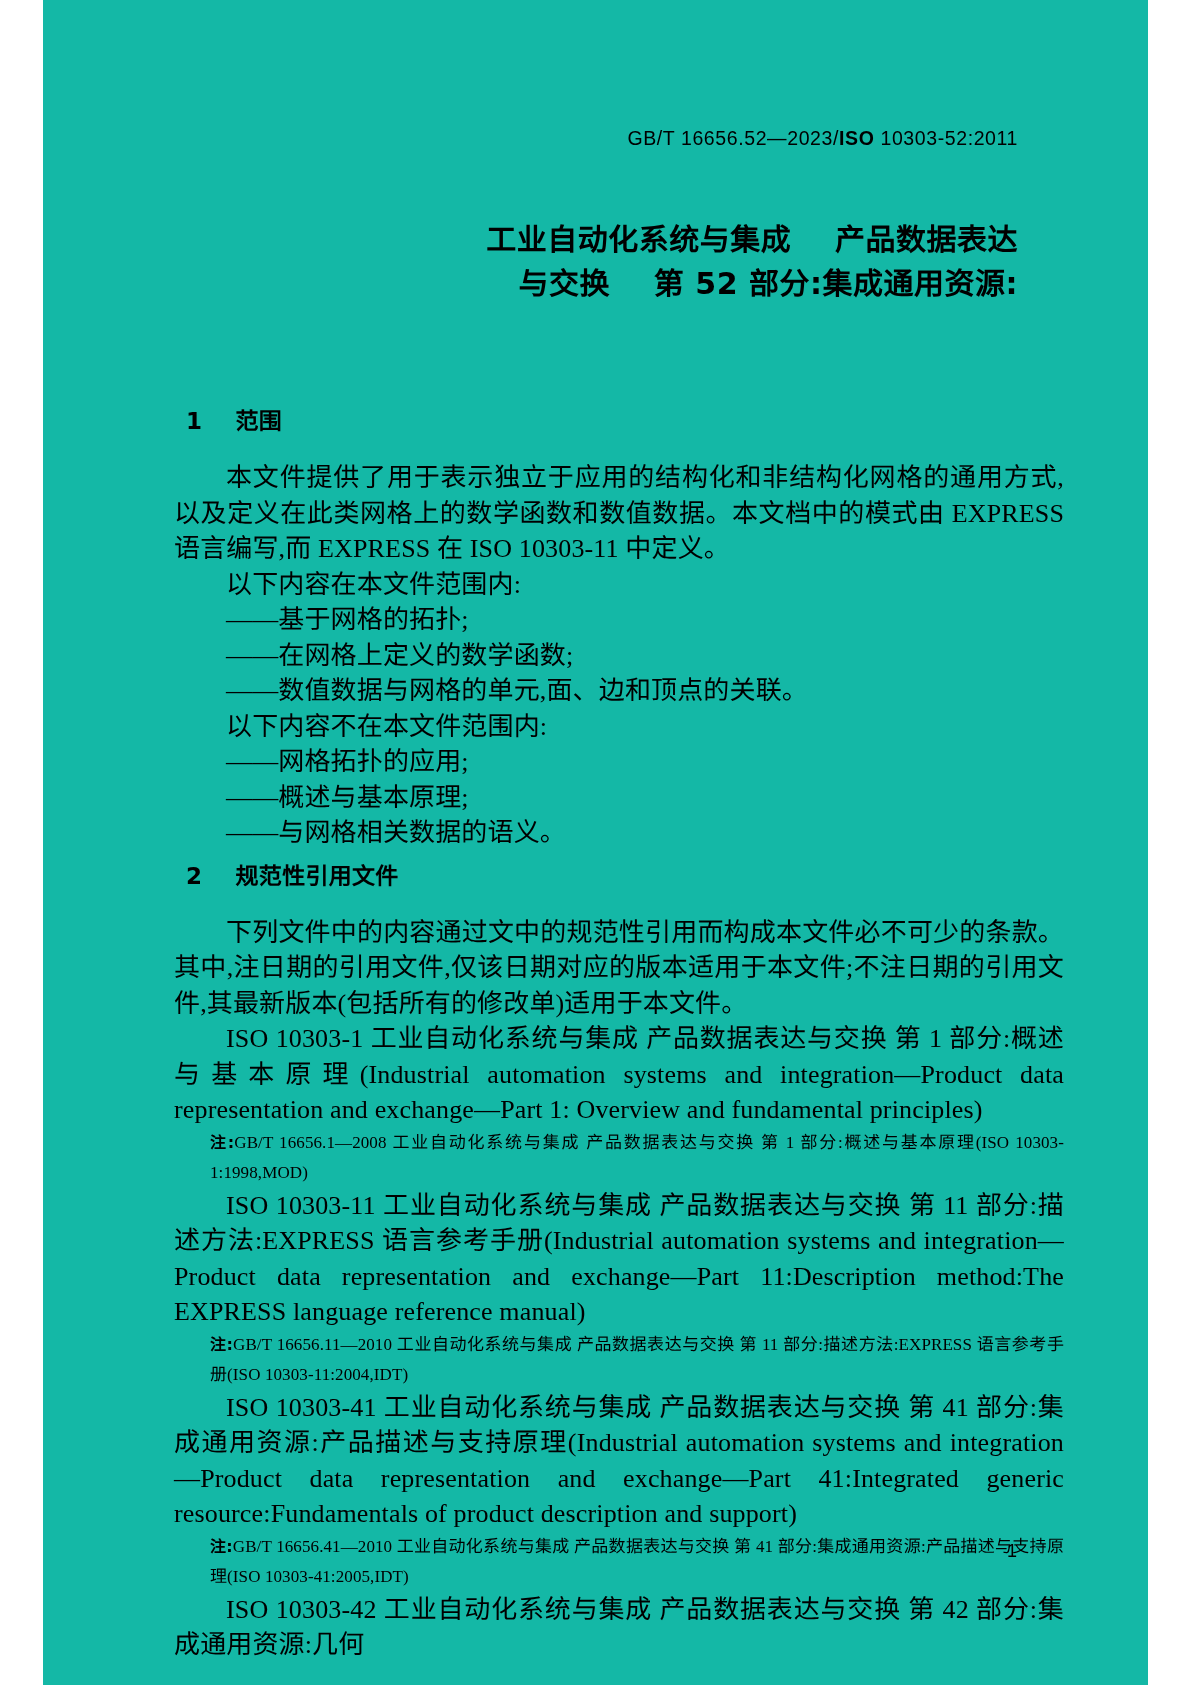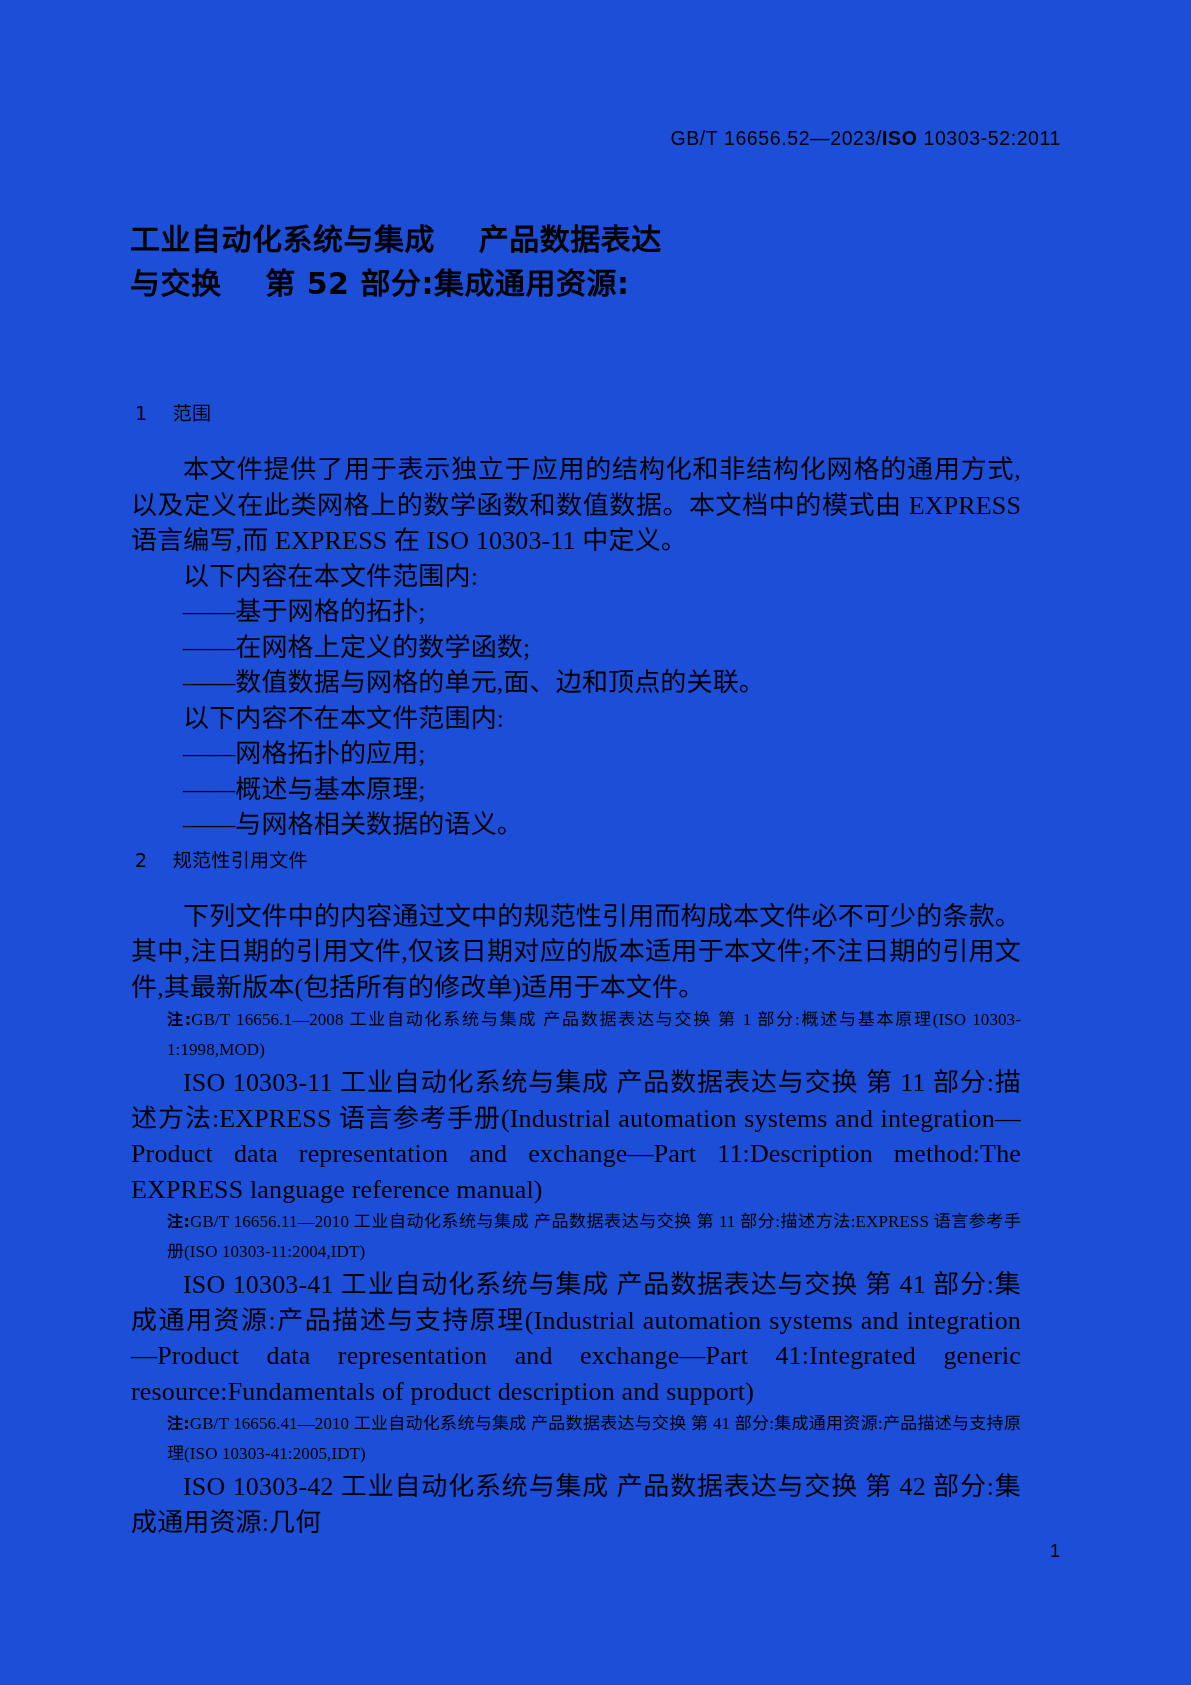--- a/index.html
+++ b/index.html
@@ -7,24 +7,24 @@
     margin: 0;
     padding: 0;
     background: #ffffff;
   }
   body {
     font-family: "Liberation Serif", "DejaVu Serif", serif;
     color: #000000;
   }
   .page {
     position: relative;
-    width: 1191px;
+    width: 1105px;
     height: 1685px;
     margin: 0 auto;
-    background: #1d4ed8;
+    background: #14b8a6;
     box-sizing: border-box;
     overflow: hidden;
   }
 
   
   .running-header {
     position: absolute;
     top: 127px;
     left: 130px;
     right: 130px;
@@ -37,42 +37,42 @@
   .running-header .hdr-bold {
     font-weight: bold;
   }
 
   
   .doc-title {
     position: absolute;
     top: 218px;
     left: 130px;
     right: 130px;
-    text-align: left;
+    text-align: right;
     font-family: "DejaVu Sans", "Liberation Sans", sans-serif;
     font-weight: bold;
     font-size: 30px;
     line-height: 44px;
     letter-spacing: 0.5px;
   }
   .doc-title .tline { display: block; white-space: pre; }
 
   
   .content {
     position: absolute;
     top: 396px;
     left: 131px;
     width: 890px;
   }
 
   h2.section-heading {
     font-family: "DejaVu Sans", "Liberation Sans", sans-serif;
-    font-weight: normal;
-    font-size: 19px;
-    margin: 4px;
+    font-weight: bold;
+    font-size: 23px;
+    margin: 12px;
     padding: 0;
     line-height: 26px;
     letter-spacing: 0.3px;
     white-space: pre;
   }
   .sec1-heading { margin-top: 10px; }
   .sec2-heading { margin-top: 42px; }
 
   p.body-text {
     margin: 0;
@@ -140,20 +140,21 @@
 
     <p class="body-text lead-in">以下内容不在本文件范围内:</p>
     <p class="body-text dash-item">——网格拓扑的应用;</p>
     <p class="body-text dash-item">——概述与基本原理;</p>
     <p class="body-text dash-item">——与网格相关数据的语义。</p>
 
     <h2 class="section-heading sec2-heading">2    规范性引用文件</h2>
 
     <p class="body-text first-para">下列文件中的内容通过文中的规范性引用而构成本文件必不可少的条款。其中,注日期的引用文件,仅该日期对应的版本适用于本文件;不注日期的引用文件,其最新版本(包括所有的修改单)适用于本文件。</p>
 
+    <p class="body-text ref-entry">ISO 10303-1    工业自动化系统与集成    产品数据表达与交换    第 1 部分:概述与基本原理(Industrial automation systems and integration—Product data representation and exchange—Part 1: Overview and fundamental principles)</p>
     <p class="note note-first"><span class="note-label">注:</span><span>GB/T 16656.1—2008    工业自动化系统与集成    产品数据表达与交换    第 1 部分:概述与基本原理(ISO 10303-1:1998,MOD)</span></p>
 
     <p class="body-text ref-entry">ISO 10303-11    工业自动化系统与集成    产品数据表达与交换    第 11 部分:描述方法:EXPRESS 语言参考手册(Industrial automation systems and integration—Product data representation and exchange—Part 11:Description method:The EXPRESS language reference manual)</p>
     <p class="note note-first"><span class="note-label">注:</span><span>GB/T 16656.11—2010    工业自动化系统与集成    产品数据表达与交换    第 11 部分:描述方法:EXPRESS 语言参考手册(ISO 10303-11:2004,IDT)</span></p>
 
     <p class="body-text ref-entry">ISO 10303-41    工业自动化系统与集成    产品数据表达与交换    第 41 部分:集成通用资源:产品描述与支持原理(Industrial automation systems and integration—Product data representation and exchange—Part 41:Integrated generic resource:Fundamentals of product description and support)</p>
     <p class="note note-first"><span class="note-label">注:</span><span>GB/T 16656.41—2010    工业自动化系统与集成    产品数据表达与交换    第 41 部分:集成通用资源:产品描述与支持原理(ISO 10303-41:2005,IDT)</span></p>
 
     <p class="body-text ref-entry">ISO 10303-42    工业自动化系统与集成    产品数据表达与交换    第 42 部分:集成通用资源:几何</p>
 

